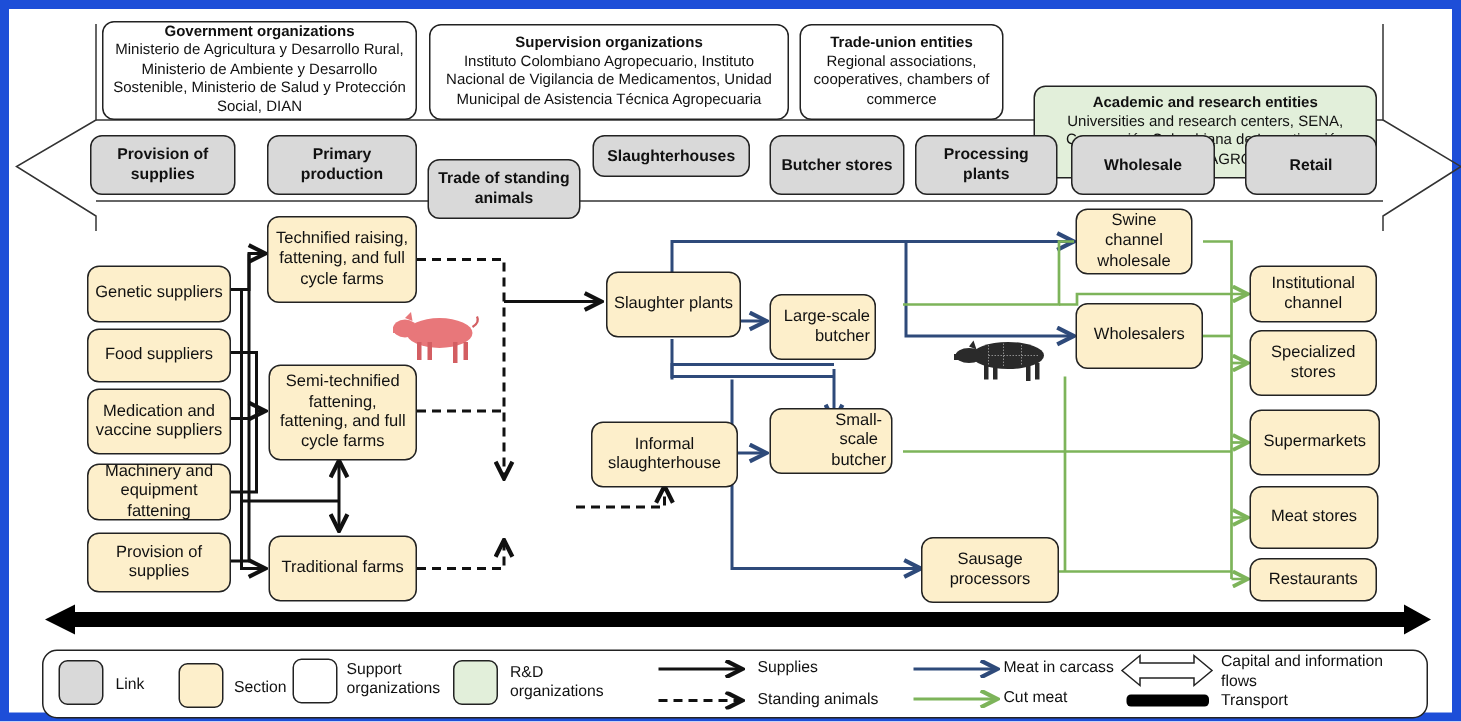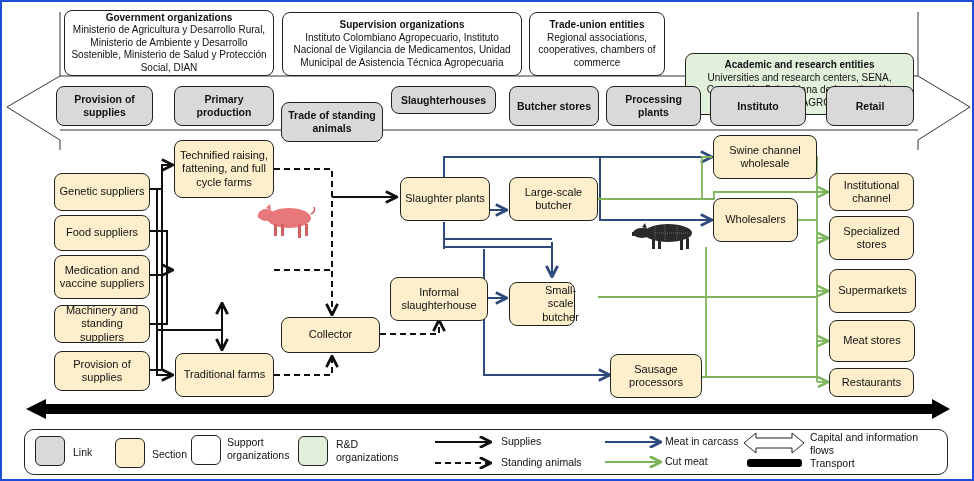--- a/index.html
+++ b/index.html
@@ -1,17 +1,17 @@
 <!DOCTYPE html>
 <html><head>
 <meta charset="utf-8">
 <style>
   html, body { margin: 0; padding: 0; background: #fff; }
   body { width: 974px; height: 481px; position: relative; overflow: hidden; font-family: "Liberation Sans", "DejaVu Sans", sans-serif; color: #111; }
-  #canvas { position: absolute; left: 0; top: 0; width: 974px; height: 481px; border: 2px solid #1d4ed8; box-sizing: border-box; }
+  #canvas { position: absolute; left: 0; top: 0; width: 974px; height: 481px; border: 6px solid #1d4ed8; box-sizing: border-box; }
   svg#lines { position: absolute; left: 0; top: 0; width: 974px; height: 481px; }
   .box { position: absolute; box-sizing: border-box; border: 1.4px solid #222; border-radius: 8px; display: flex; align-items: center; justify-content: center; text-align: center; font-size: 11px; line-height: 1.22; padding: 1px 3px; }
   .section { background: #fdefcb; }
   .link { background: #d9d9d9; font-weight: bold; font-size: 10.5px; }
   .support { background: #fff; flex-direction: column; font-size: 10px; line-height: 1.25; }
   .rd { background: #e2efda; flex-direction: column; font-size: 10px; line-height: 1.25; }
   .support .ttl, .rd .ttl { font-weight: bold; }
   .legend { position: absolute; left: 22px; top: 427px; width: 924px; height: 46px; border: 1.2px solid #222; border-radius: 10px; box-sizing: border-box; background: #fff; }
   .lg-swatch { position: absolute; width: 30px; height: 30px; border: 1.2px solid #222; border-radius: 6px; box-sizing: border-box; }
   .lg-text { position: absolute; font-size: 10.5px; line-height: 1.2; }
@@ -110,43 +110,43 @@
   <span class="ttl">Academic and research entities</span>
   <span>Universities and research centers, SENA, Corporación Colombiana de Investigación Agropecuaria (AGROSAVIA)</span>
 </div>
 
 <div class="box link" style="left:54px;top:84px;width:97px;height:40px;">Provision of supplies</div>
 <div class="box link" style="left:172px;top:84px;width:100px;height:40px;">Primary production</div>
 <div class="box link" style="left:279px;top:100px;width:102px;height:40px;">Trade of standing animals</div>
 <div class="box link" style="left:389px;top:84px;width:105px;height:28px;">Slaughterhouses</div>
 <div class="box link" style="left:507px;top:84px;width:90px;height:40px;">Butcher stores</div>
 <div class="box link" style="left:604px;top:84px;width:95px;height:40px;">Processing plants</div>
-<div class="box link" style="left:708px;top:84px;width:96px;height:40px;">Instituto</div>
+<div class="box link" style="left:708px;top:84px;width:96px;height:40px;">Wholesale</div>
 <div class="box link" style="left:824px;top:84px;width:88px;height:40px;">Retail</div>
 
 <div class="box section" style="left:52px;top:171px;width:96px;height:38px;">Genetic suppliers</div>
 <div class="box section" style="left:52px;top:213px;width:96px;height:36px;text-align:center;">Food suppliers</div>
 <div class="box section" style="left:52px;top:253px;width:96px;height:44px;">Medication and vaccine suppliers</div>
-<div class="box section" style="left:52px;top:303px;width:96px;height:38px;">Machinery and standing suppliers</div>
+<div class="box section" style="left:52px;top:303px;width:96px;height:38px;">Machinery and equipment fattening</div>
 <div class="box section" style="left:52px;top:349px;width:96px;height:40px;">Provision of supplies</div>
 
 <div class="box section" style="left:172px;top:138px;width:100px;height:58px;">Technified raising, fattening, and full cycle farms</div>
+<div class="box section" style="left:173px;top:237px;width:99px;height:64px;">Semi-technified fattening, fattening, and full cycle farms</div>
 <div class="box section" style="left:173px;top:351px;width:99px;height:44px;">Traditional farms</div>
 
-<div class="box section" style="left:279px;top:315px;width:99px;height:36px;">Collector</div>
 
 <div class="box section" style="left:398px;top:175px;width:90px;height:44px;">Slaughter plants</div>
 <div class="box section" style="left:388px;top:275px;width:98px;height:44px;">Informal slaughterhouse</div>
 
-<div class="box section" style="left:507px;top:175px;width:89px;height:44px;">Large-scale butcher</div>
-<div class="box section" style="left:507px;top:280px;width:66px;height:44px;padding-left:40px;">Small-scale butcher</div>
+<div class="box section" style="left:507px;top:190px;width:71px;height:44px;text-align:right;">Large-scale butcher</div>
+<div class="box section" style="left:507px;top:266px;width:82px;height:44px;padding-left:40px;">Small-scale butcher</div>
 
 <div class="box section" style="left:608px;top:352px;width:92px;height:44px;">Sausage processors</div>
 
-<div class="box section" style="left:711px;top:133px;width:104px;height:44px;">Swine channel wholesale</div>
+<div class="box section" style="left:711px;top:133px;width:78px;height:44px;">Swine channel wholesale</div>
 <div class="box section" style="left:711px;top:196px;width:85px;height:44px;">Wholesalers</div>
 
 <div class="box section" style="left:827px;top:171px;width:85px;height:38px;">Institutional channel</div>
 <div class="box section" style="left:827px;top:214px;width:85px;height:44px;">Specialized stores</div>
 <div class="box section" style="left:827px;top:267px;width:87px;height:44px;">Supermarkets</div>
 <div class="box section" style="left:827px;top:318px;width:86px;height:42px;">Meat stores</div>
 <div class="box section" style="left:827px;top:366px;width:85px;height:29px;">Restaurants</div>
 
 <svg class="pig" style="left:254px;top:200px;" width="62" height="40" viewBox="0 0 62 40">
   <ellipse cx="33" cy="16" rx="22" ry="10" fill="#e8777a"></ellipse>

